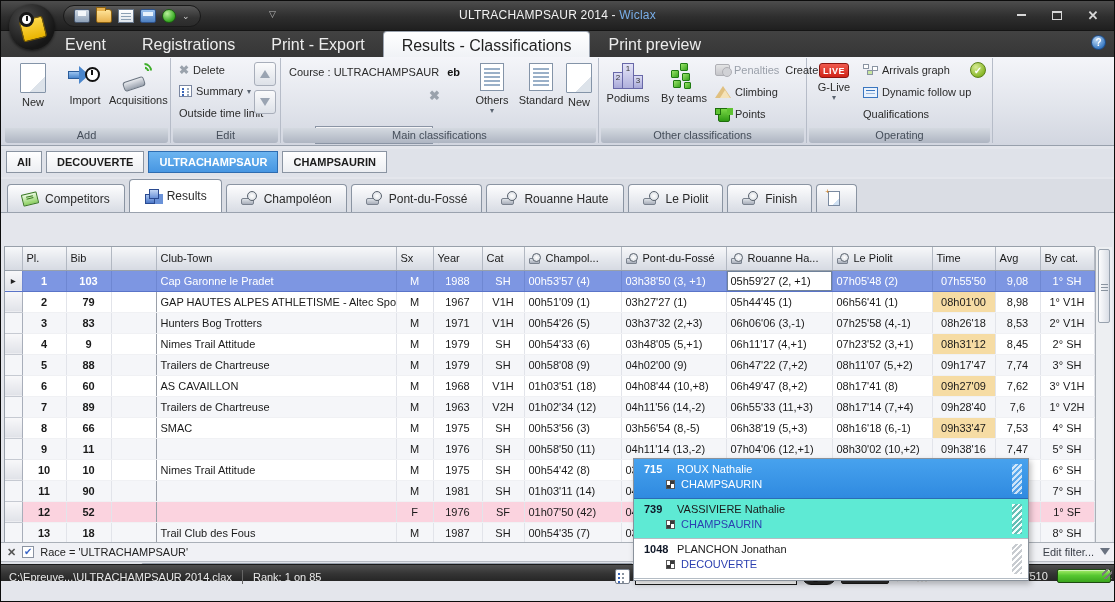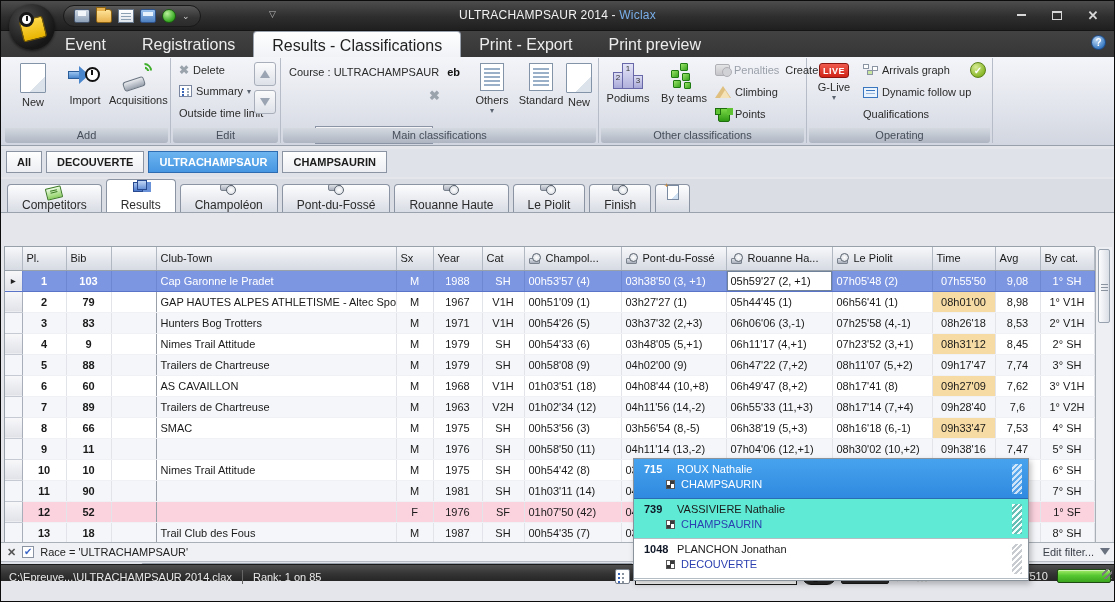--- a/index.html
+++ b/index.html
@@ -125,21 +125,21 @@
   .racerow{position:absolute;left:0;top:148px;width:100%;height:28px;background:#dfe2e9;}
   .races{position:absolute;left:5px;top:2px;display:flex;gap:4px;}
   .race{height:22px;padding:0 10px;background:linear-gradient(#ffffff,#eceef2);border:1px solid #8a94a2;
     font-size:11px;font-weight:bold;color:#1c1c1c;line-height:20px;}
   .race.active{background:linear-gradient(#6cb4f0,#4796e2);border-color:#2d6cb0;color:#fff;}
 
   
   .sheetrow{position:absolute;left:0;top:178px;width:100%;height:34px;border-bottom:1px solid #9aa2ae;background:#dadde4;}
   .stabs{position:absolute;left:6px;bottom:0;display:flex;gap:4px;align-items:flex-end;}
   .stab{height:28px;padding:0 14px;display:flex;align-items:center;gap:6px;font-size:12px;color:#2b2b2b;
-    background:linear-gradient(#fdfdfe,#d8dce4);border:1px solid #8a94a2;border-bottom:none;border-radius:4px 4px 0 0;flex-direction:column;}
+    background:linear-gradient(#fdfdfe,#d8dce4);border:1px solid #8a94a2;border-bottom:none;border-radius:4px 4px 0 0;}
   .stab.active{height:33px;background:#fff;font-weight:normal;position:relative;z-index:2;}
   .stab.newtab{padding:0 8px;}
   .ticon{width:17px;height:15px;position:relative;display:inline-block;}
   .icon-competitors::before{content:"";position:absolute;left:0;top:2px;width:14px;height:10px;background:linear-gradient(#eafae0,#8cd060);
     border:1px solid #3a7a22;transform:rotate(-14deg);border-radius:1px;}
   .icon-competitors::after{content:"";position:absolute;left:4px;top:5px;width:7px;height:1px;background:#3a7a22;box-shadow:0 2px 0 #3a7a22;transform:rotate(-14deg);}
   .icon-results::before{content:"";position:absolute;left:1px;bottom:0;width:8px;height:8px;background:linear-gradient(#a8c4ee,#4a76c8);border:1px solid #2a4a90;box-shadow:8px 0 0 #6a92d8;}
   .icon-results::after{content:"";position:absolute;left:5px;top:0;width:8px;height:8px;background:linear-gradient(#c2d6f4,#6a92d8);border:1px solid #2a4a90;}
   .icon-cp::before{content:"";position:absolute;left:0;bottom:1px;width:11px;height:5px;background:linear-gradient(#dfe3e8,#a8aeba);border:1px solid #7a828e;border-radius:2px;}
   .icon-cp::after{content:"";position:absolute;right:1px;top:0;width:8px;height:8px;border-radius:50%;background:radial-gradient(#ffffff,#d2d7de);border:1px solid #5a636e;}
@@ -259,22 +259,22 @@
       <span class="clk">
         <i></i>
       </span>
     </div>
 
   <div class="tabrow">
     <div class="rtabs">
 
     <div class="rtab"><span>Event</span></div>
         <div class="rtab"><span>Registrations</span></div>
+        <div class="rtab"><span>Print - Export</span></div>
         <div class="rtab active"><span>Results - Classifications</span></div>
-        <div class="rtab"><span>Print - Export</span></div>
         <div class="rtab"><span>Print preview</span></div>
       </div>
   </div>
   <div class="helpbtn">?</div>
 
   <div class="ribbon">
 
     <div class="rgroup g-add">
       <div class="bigbtn" style="left:4px;">
         <div class="bicon i-newdoc"></div>

